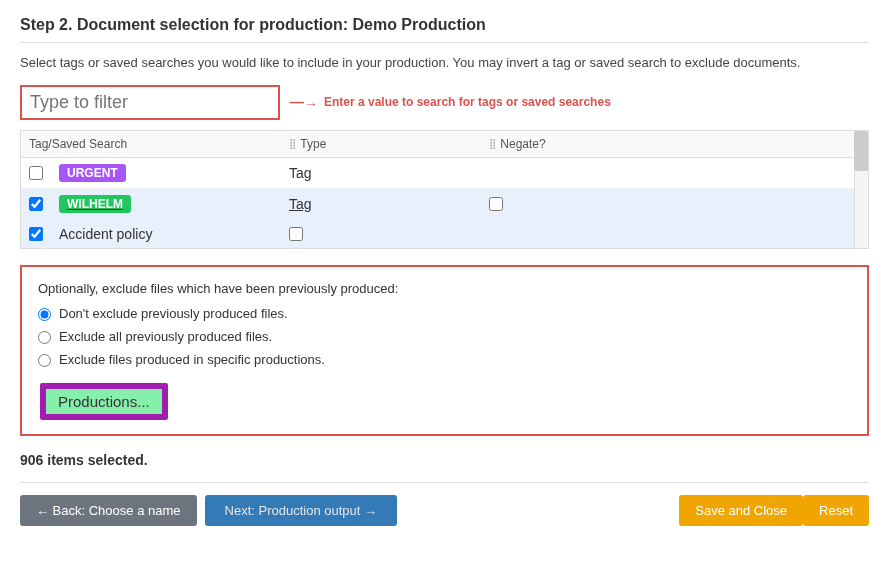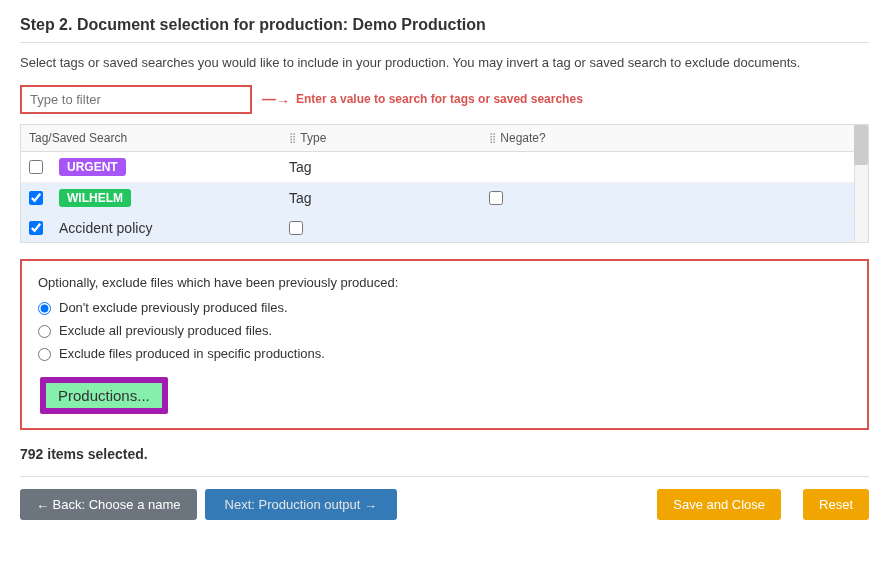--- a/index.html
+++ b/index.html
@@ -30,22 +30,22 @@
     }
     .filter-row {
       display: flex;
       align-items: center;
       margin-bottom: 10px;
       gap: 10px;
     }
     .filter-input {
       border: 2px solid #d9534f;
       padding: 5px 8px;
-      font-size: 13px;
-      width: 232px;
+      font-size: 18px;
+      width: 260px;
       color: #999;
       outline: none;
     }
     .filter-arrow {
       display: flex;
       align-items: center;
       gap: 6px;
       color: #d9534f;
       font-size: 12px;
       font-weight: bold;
@@ -200,21 +200,21 @@
       color: #e5e5e5;
       border: none;
       padding: 8px 20px;
       cursor: pointer;
       font-size: 13px;
       border-radius: 3px;
       margin-left: 8px;
     }
     .footer-right {
       display: flex;
-      gap: 22px;
+      gap: 0;
     }
     .btn-save-close {
       background: #f0a500;
       color: #fff;
       border: none;
       padding: 8px 16px;
       cursor: pointer;
       font-size: 13px;
       border-radius: 3px;
     }
@@ -265,21 +265,21 @@
           <input type="checkbox" style="">
           <span class="tag-badge tag-urgent">URGENT</span>
         </div>
         <div class="row-cell">
           <span>Tag</span>
         </div>
         <div class="row-cell">
         </div>
       </div>
 
-      <div class="table-row" style="background:#e8f0fb;">
+      <div class="table-row" style="background:#e8f0fb;text-decoration:underline;">
         <div class="checkbox-cell">
           <input type="checkbox" checked="" style="">
           <span class="tag-badge tag-wilhelm">WILHELM</span>
         </div>
         <div class="row-cell">
           <span>Tag</span>
         </div>
         <div class="row-cell">
           <input type="checkbox" style="">
         </div>
@@ -315,21 +315,21 @@
     </div>
 
     <div class="radio-option">
       <input type="radio" name="exclude-option" id="exclude-specific" style="">
       <label for="exclude-specific">Exclude files produced in specific productions.</label>
     </div>
 
     <button class="productions-btn">Productions...</button>
   </div>
 
-  <div class="items-selected">792 items selected.</div>
+  <div class="items-selected">906 items selected.</div>
 
   <div class="footer">
     <div class="footer-left">
       <button class="btn-back">← Back: Choose a name</button>
       <button class="btn-next">Next: Production output →</button>
     </div>
     <div class="footer-right">
       <button class="btn-save-close">Save and Close</button>
       <button class="btn-reset">Reset</button>
     </div>

